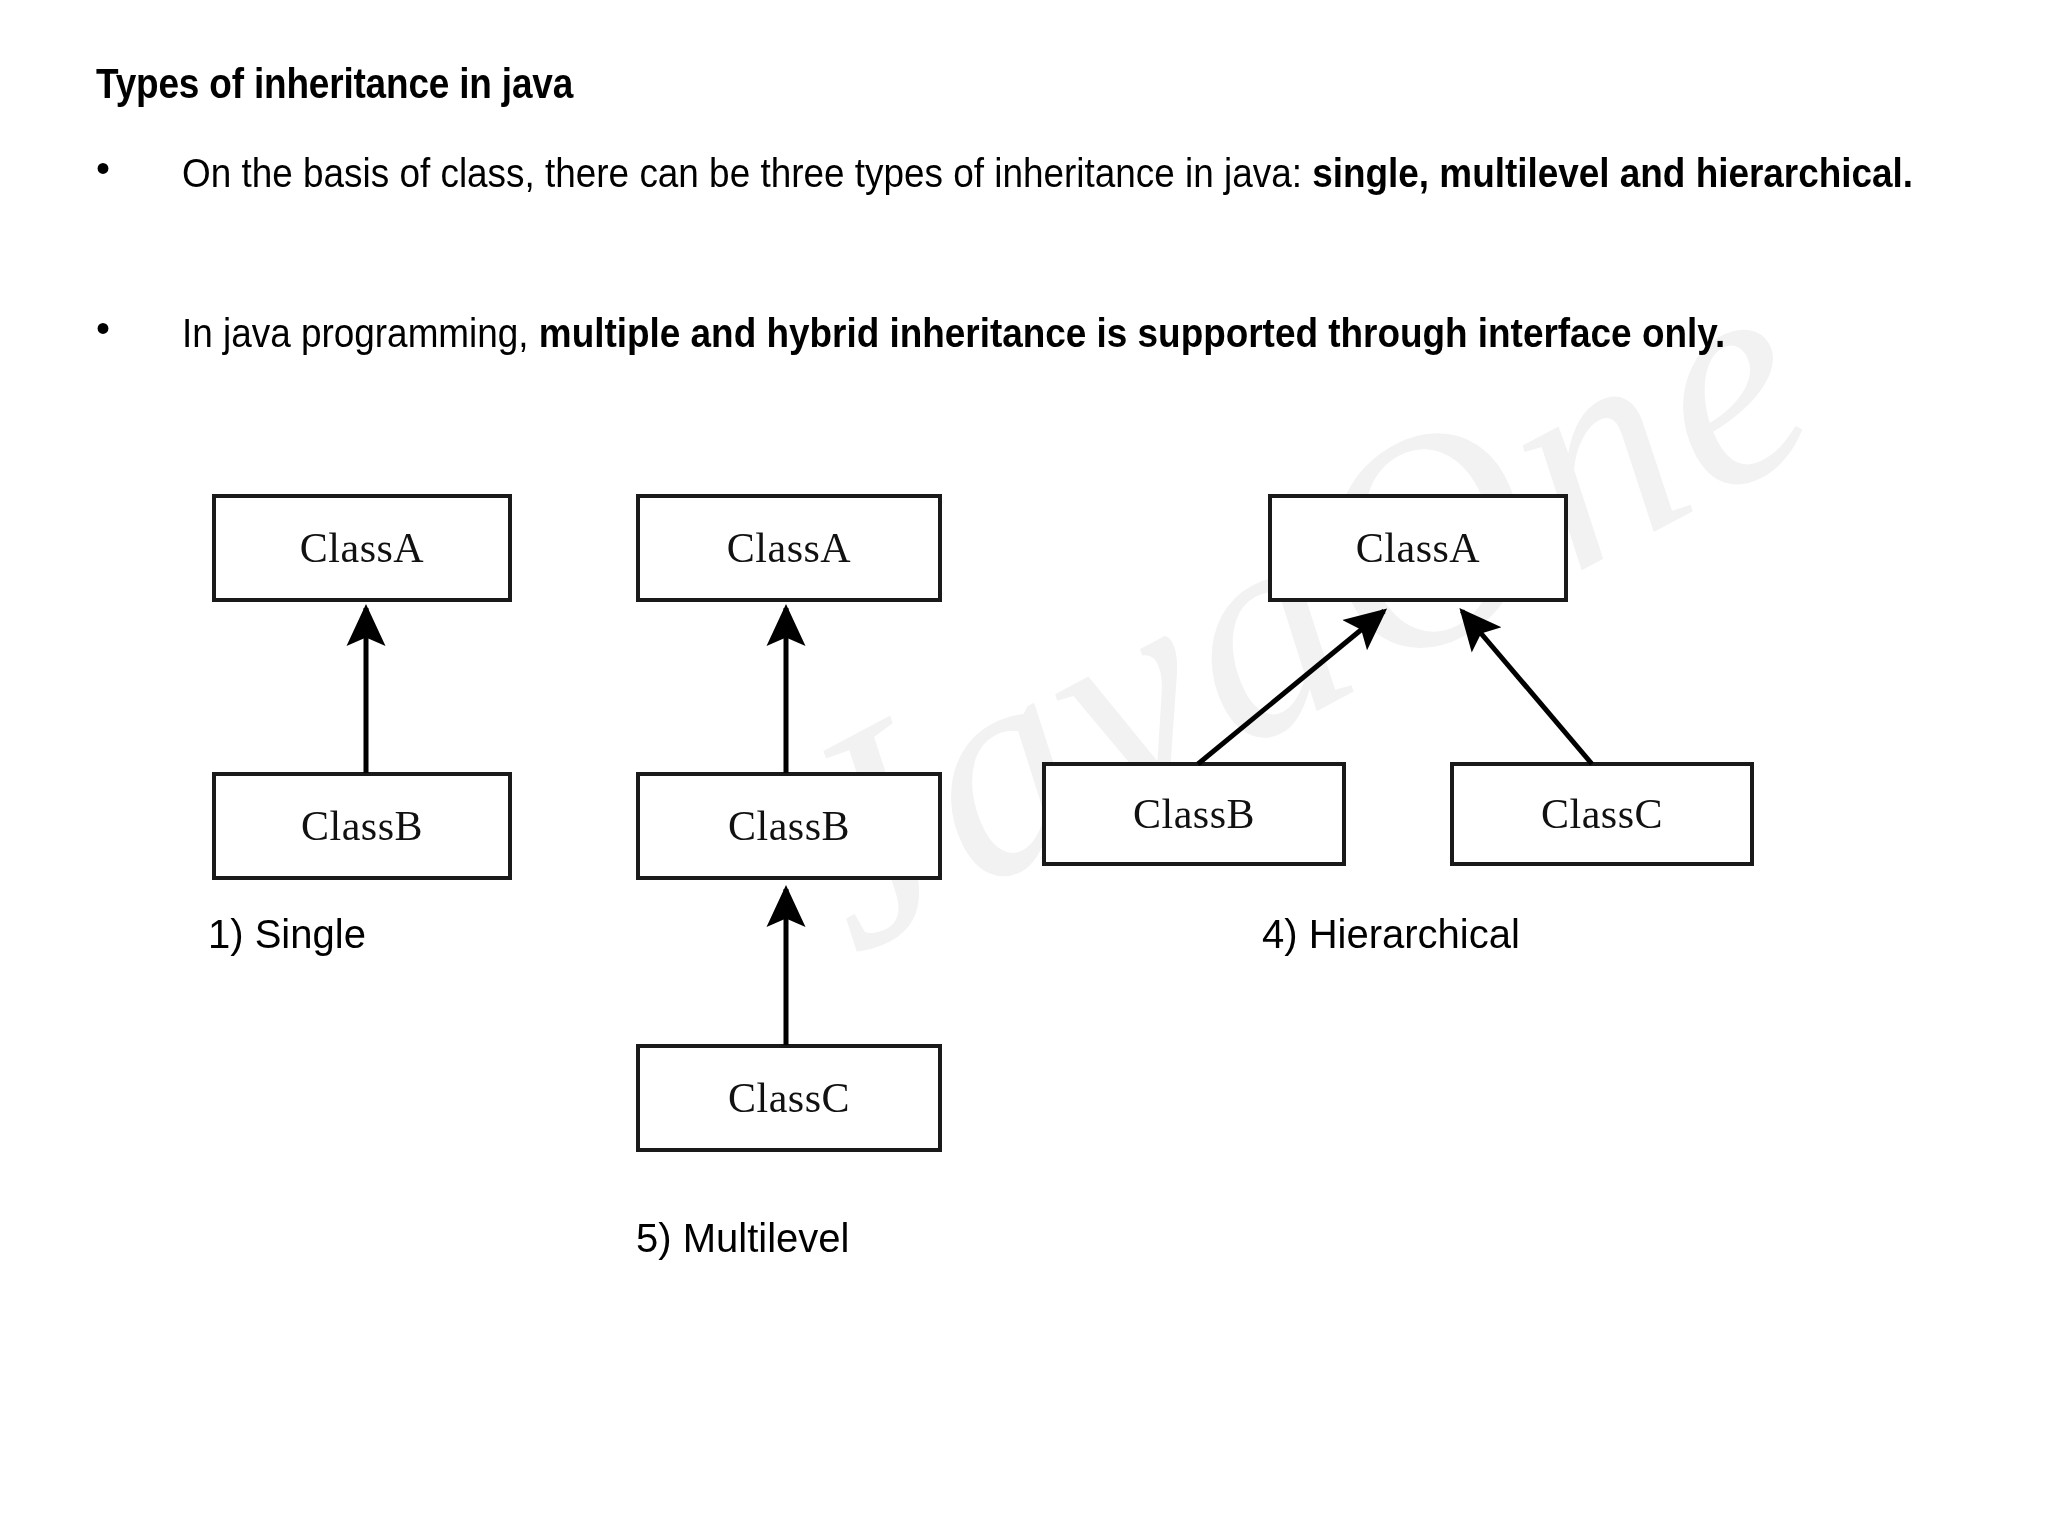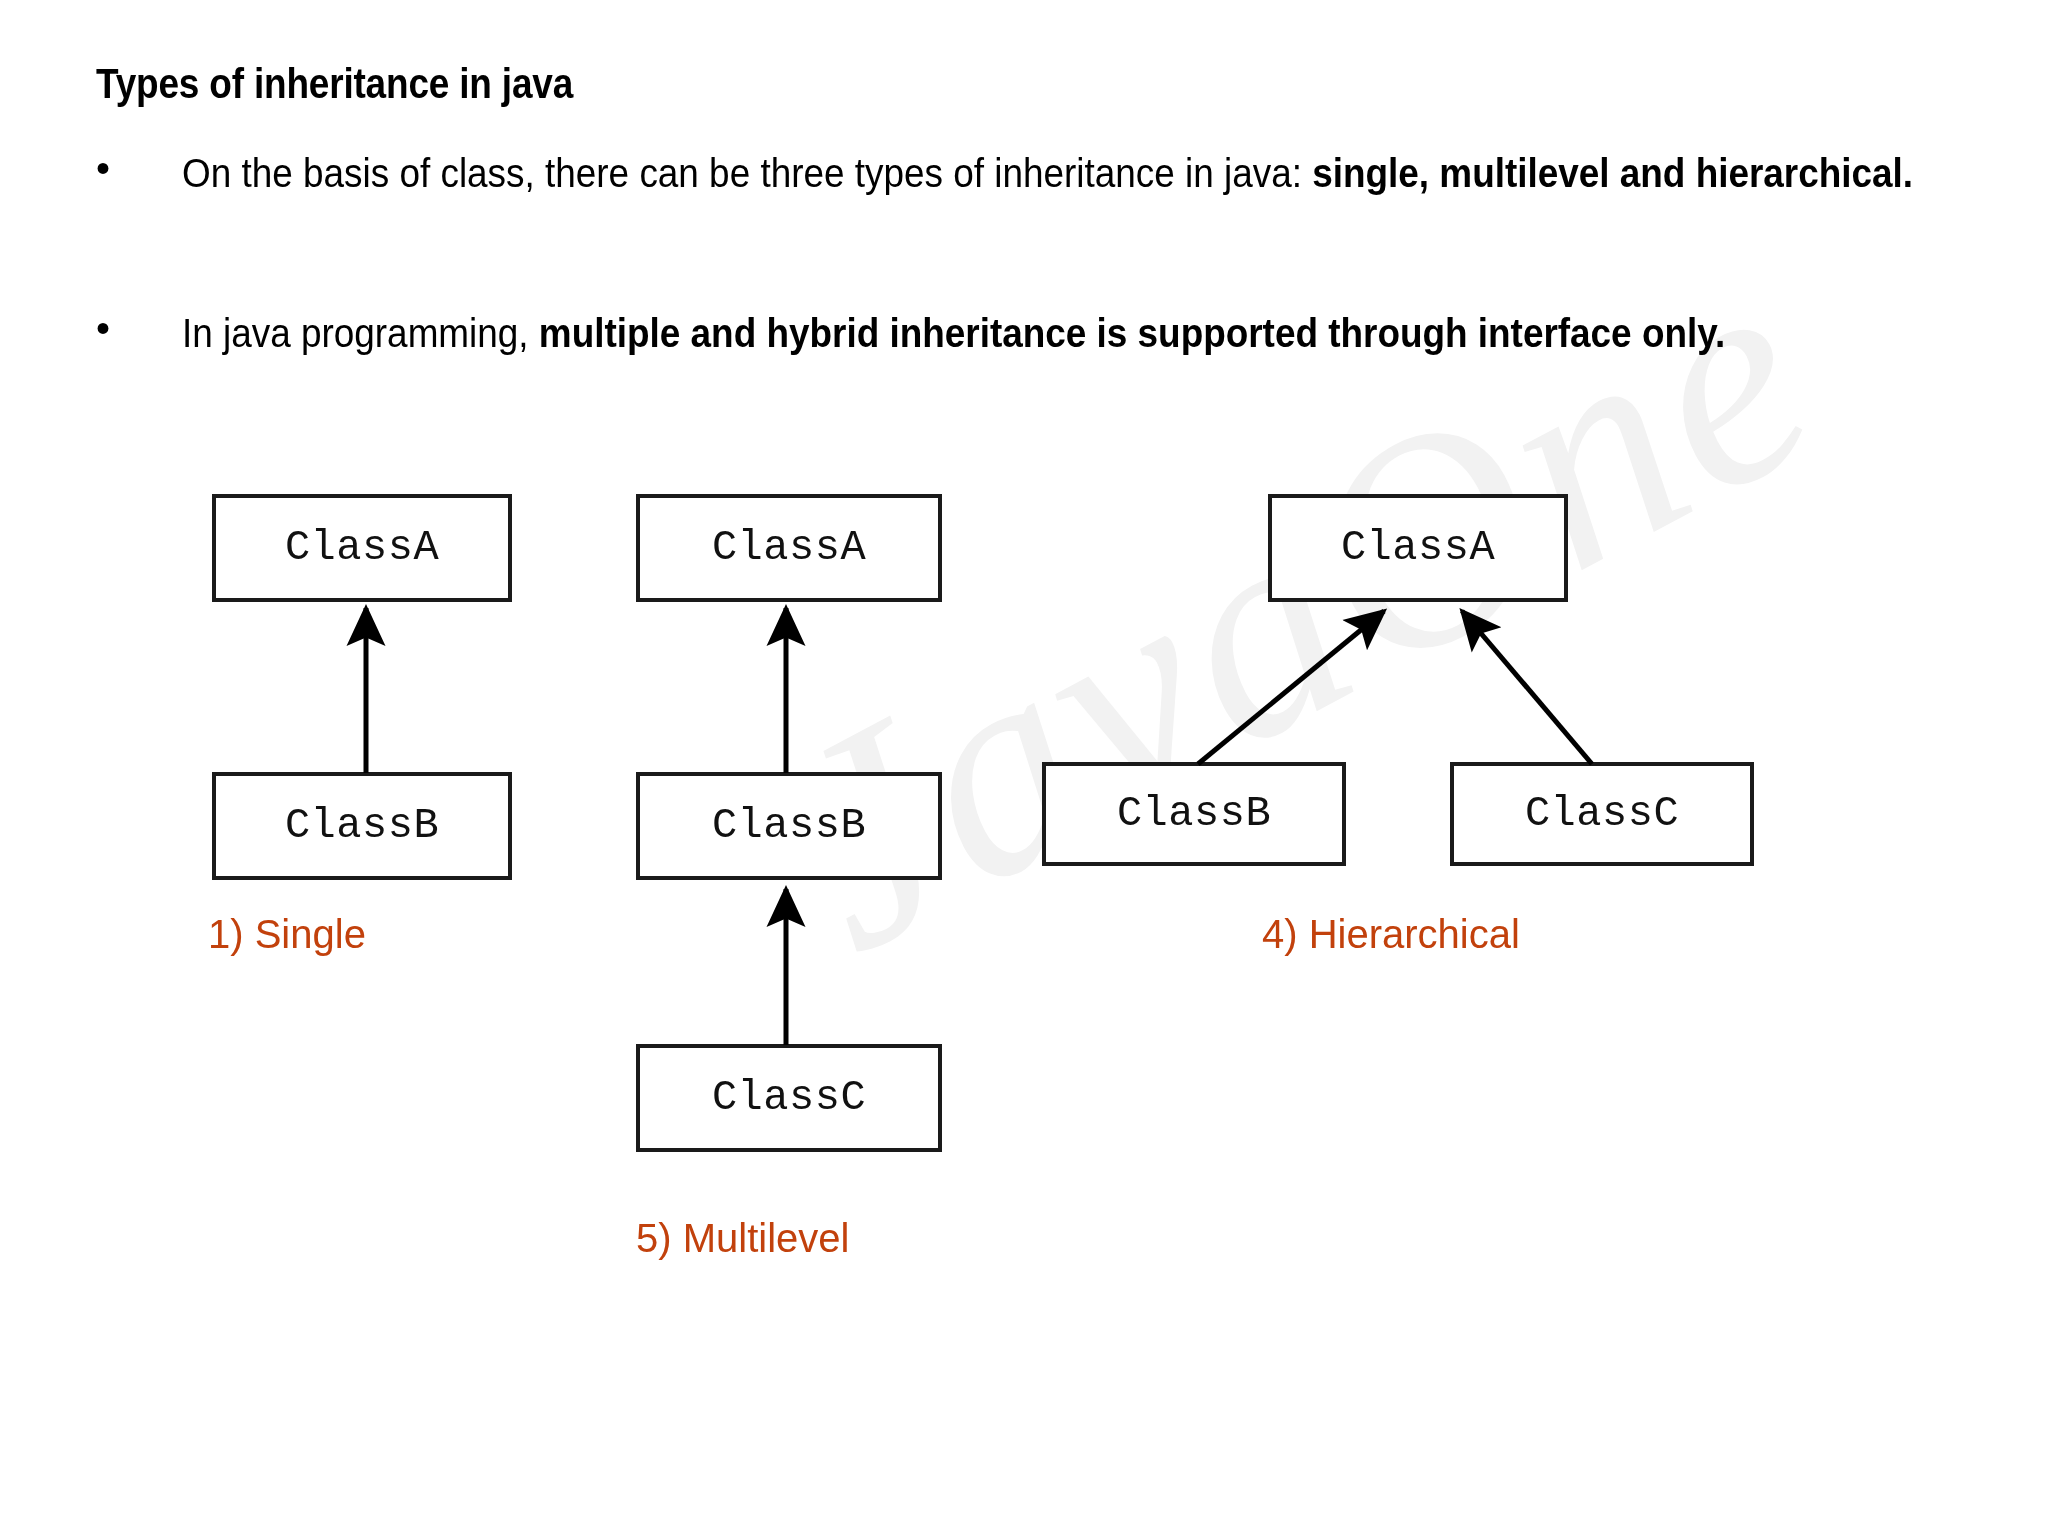--- a/index.html
+++ b/index.html
@@ -102,31 +102,31 @@
   .class-box {
     position: absolute;
     background: #ffffff;
     border: 4px solid #1a1a1a;
     box-sizing: border-box;
     display: flex;
     align-items: center;
     justify-content: center;
   }
   .class-box span {
-    font-family: Liberation Mono, monospace;
+    font-family: Liberation Serif, serif;
     font-size: 42px;
     color: #111111;
     letter-spacing: 0.5px;
   }
 
   .caption {
     position: absolute;
     font-family: "Liberation Sans", sans-serif;
     font-size: 40px;
-    color: #c2410c;
+    color: #000000;
     white-space: nowrap;
   }
 
   svg.arrow-layer {
     position: absolute;
     left: 0; top: 0;
     width: 2048px;
     height: 1536px;
     pointer-events: none;
     z-index: 2;

